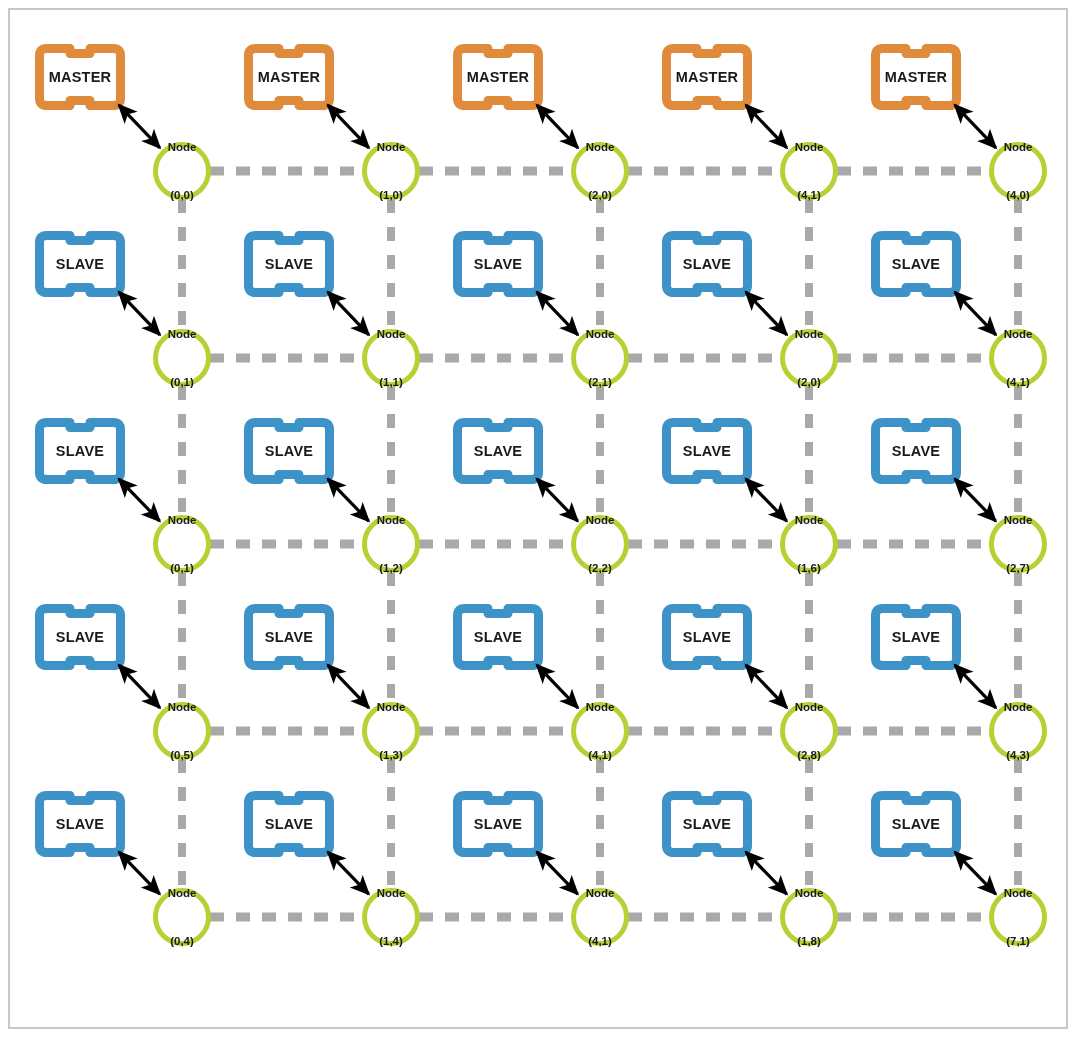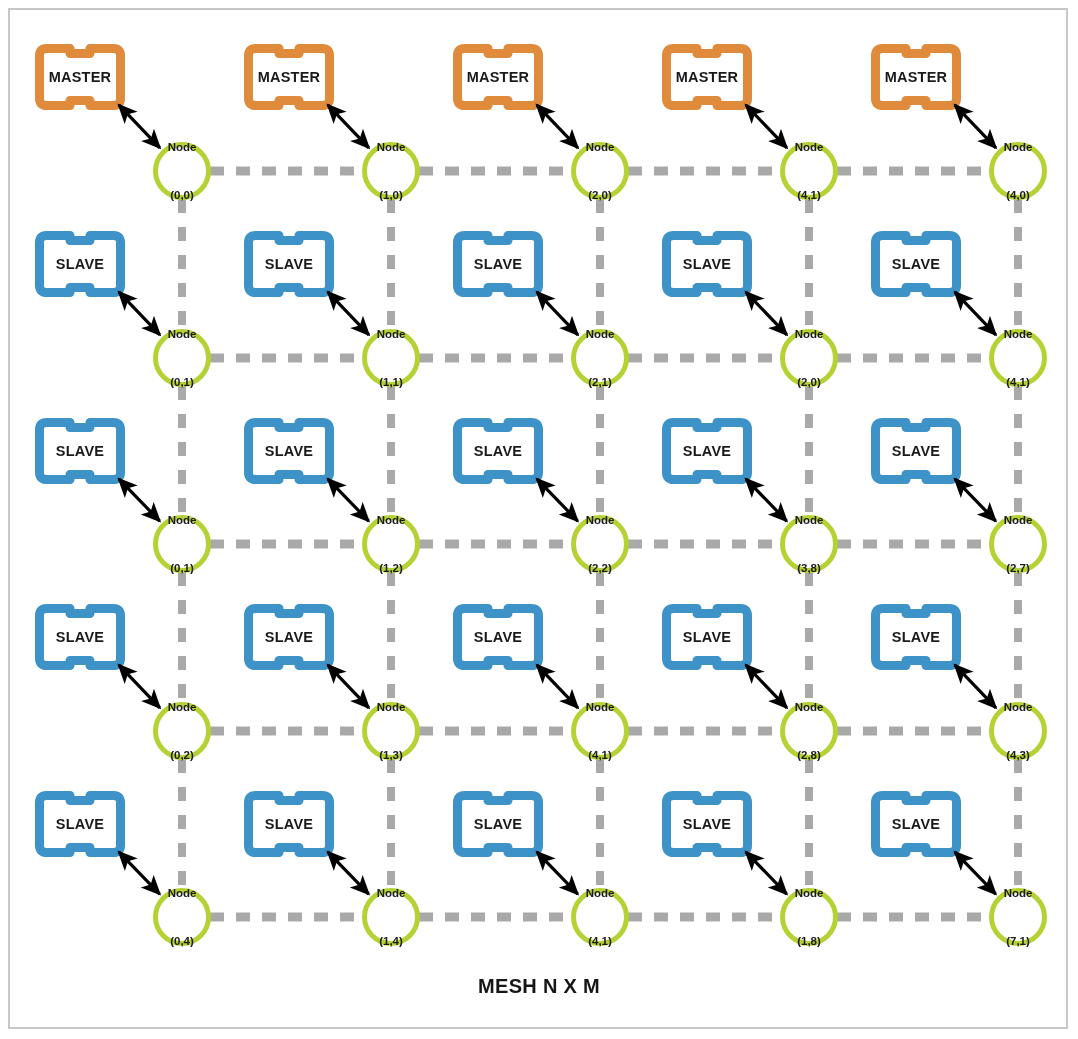--- a/index.html
+++ b/index.html
@@ -347,29 +347,29 @@
       <div class="node" style="left: 362px; top: 515px;">
         <div class="node-line">Node</div>
         <div class="node-line">(1,2)</div>
       </div>
       <div class="node" style="left: 571px; top: 515px;">
         <div class="node-line">Node</div>
         <div class="node-line">(2,2)</div>
       </div>
       <div class="node" style="left: 780px; top: 515px;">
         <div class="node-line">Node</div>
-        <div class="node-line">(3,8)</div>
+        <div class="node-line">(1,6)</div>
       </div>
       <div class="node" style="left: 989px; top: 515px;">
         <div class="node-line">Node</div>
         <div class="node-line">(2,7)</div>
       </div>
       <div class="node" style="left: 153px; top: 702px;">
         <div class="node-line">Node</div>
-        <div class="node-line">(0,2)</div>
+        <div class="node-line">(0,5)</div>
       </div>
       <div class="node" style="left: 362px; top: 702px;">
         <div class="node-line">Node</div>
         <div class="node-line">(1,3)</div>
       </div>
       <div class="node" style="left: 571px; top: 702px;">
         <div class="node-line">Node</div>
         <div class="node-line">(4,1)</div>
       </div>
       <div class="node" style="left: 780px; top: 702px;">
@@ -431,14 +431,13 @@
       <line x1="536.7648905838695" y1="664.8905674285908" x2="577.8808753290443" y2="707.8754605712736" stroke="#000000" stroke-width="3.2" marker-start="url(#arrowhead-start)" marker-end="url(#arrowhead-end)"></line>
       <line x1="745.7648905838695" y1="664.8905674285908" x2="786.8808753290443" y2="707.8754605712736" stroke="#000000" stroke-width="3.2" marker-start="url(#arrowhead-start)" marker-end="url(#arrowhead-end)"></line>
       <line x1="954.7648905838695" y1="664.8905674285908" x2="995.8808753290443" y2="707.8754605712736" stroke="#000000" stroke-width="3.2" marker-start="url(#arrowhead-start)" marker-end="url(#arrowhead-end)"></line>
       <line x1="118.78590150867464" y1="851.8703227665133" x2="159.71278793060287" y2="894.0374178678939" stroke="#000000" stroke-width="3.2" marker-start="url(#arrowhead-start)" marker-end="url(#arrowhead-end)"></line>
       <line x1="327.7859015086746" y1="851.8703227665133" x2="368.7127879306029" y2="894.0374178678939" stroke="#000000" stroke-width="3.2" marker-start="url(#arrowhead-start)" marker-end="url(#arrowhead-end)"></line>
       <line x1="536.7859015086747" y1="851.8703227665133" x2="577.7127879306029" y2="894.0374178678939" stroke="#000000" stroke-width="3.2" marker-start="url(#arrowhead-start)" marker-end="url(#arrowhead-end)"></line>
       <line x1="745.7859015086747" y1="851.8703227665133" x2="786.7127879306029" y2="894.0374178678939" stroke="#000000" stroke-width="3.2" marker-start="url(#arrowhead-start)" marker-end="url(#arrowhead-end)"></line>
       <line x1="954.7859015086747" y1="851.8703227665133" x2="995.7127879306029" y2="894.0374178678939" stroke="#000000" stroke-width="3.2" marker-start="url(#arrowhead-start)" marker-end="url(#arrowhead-end)"></line>
     </svg>
 
-  <div id="caption">MESH N X M</div>
 </div>
 
 </body></html>

